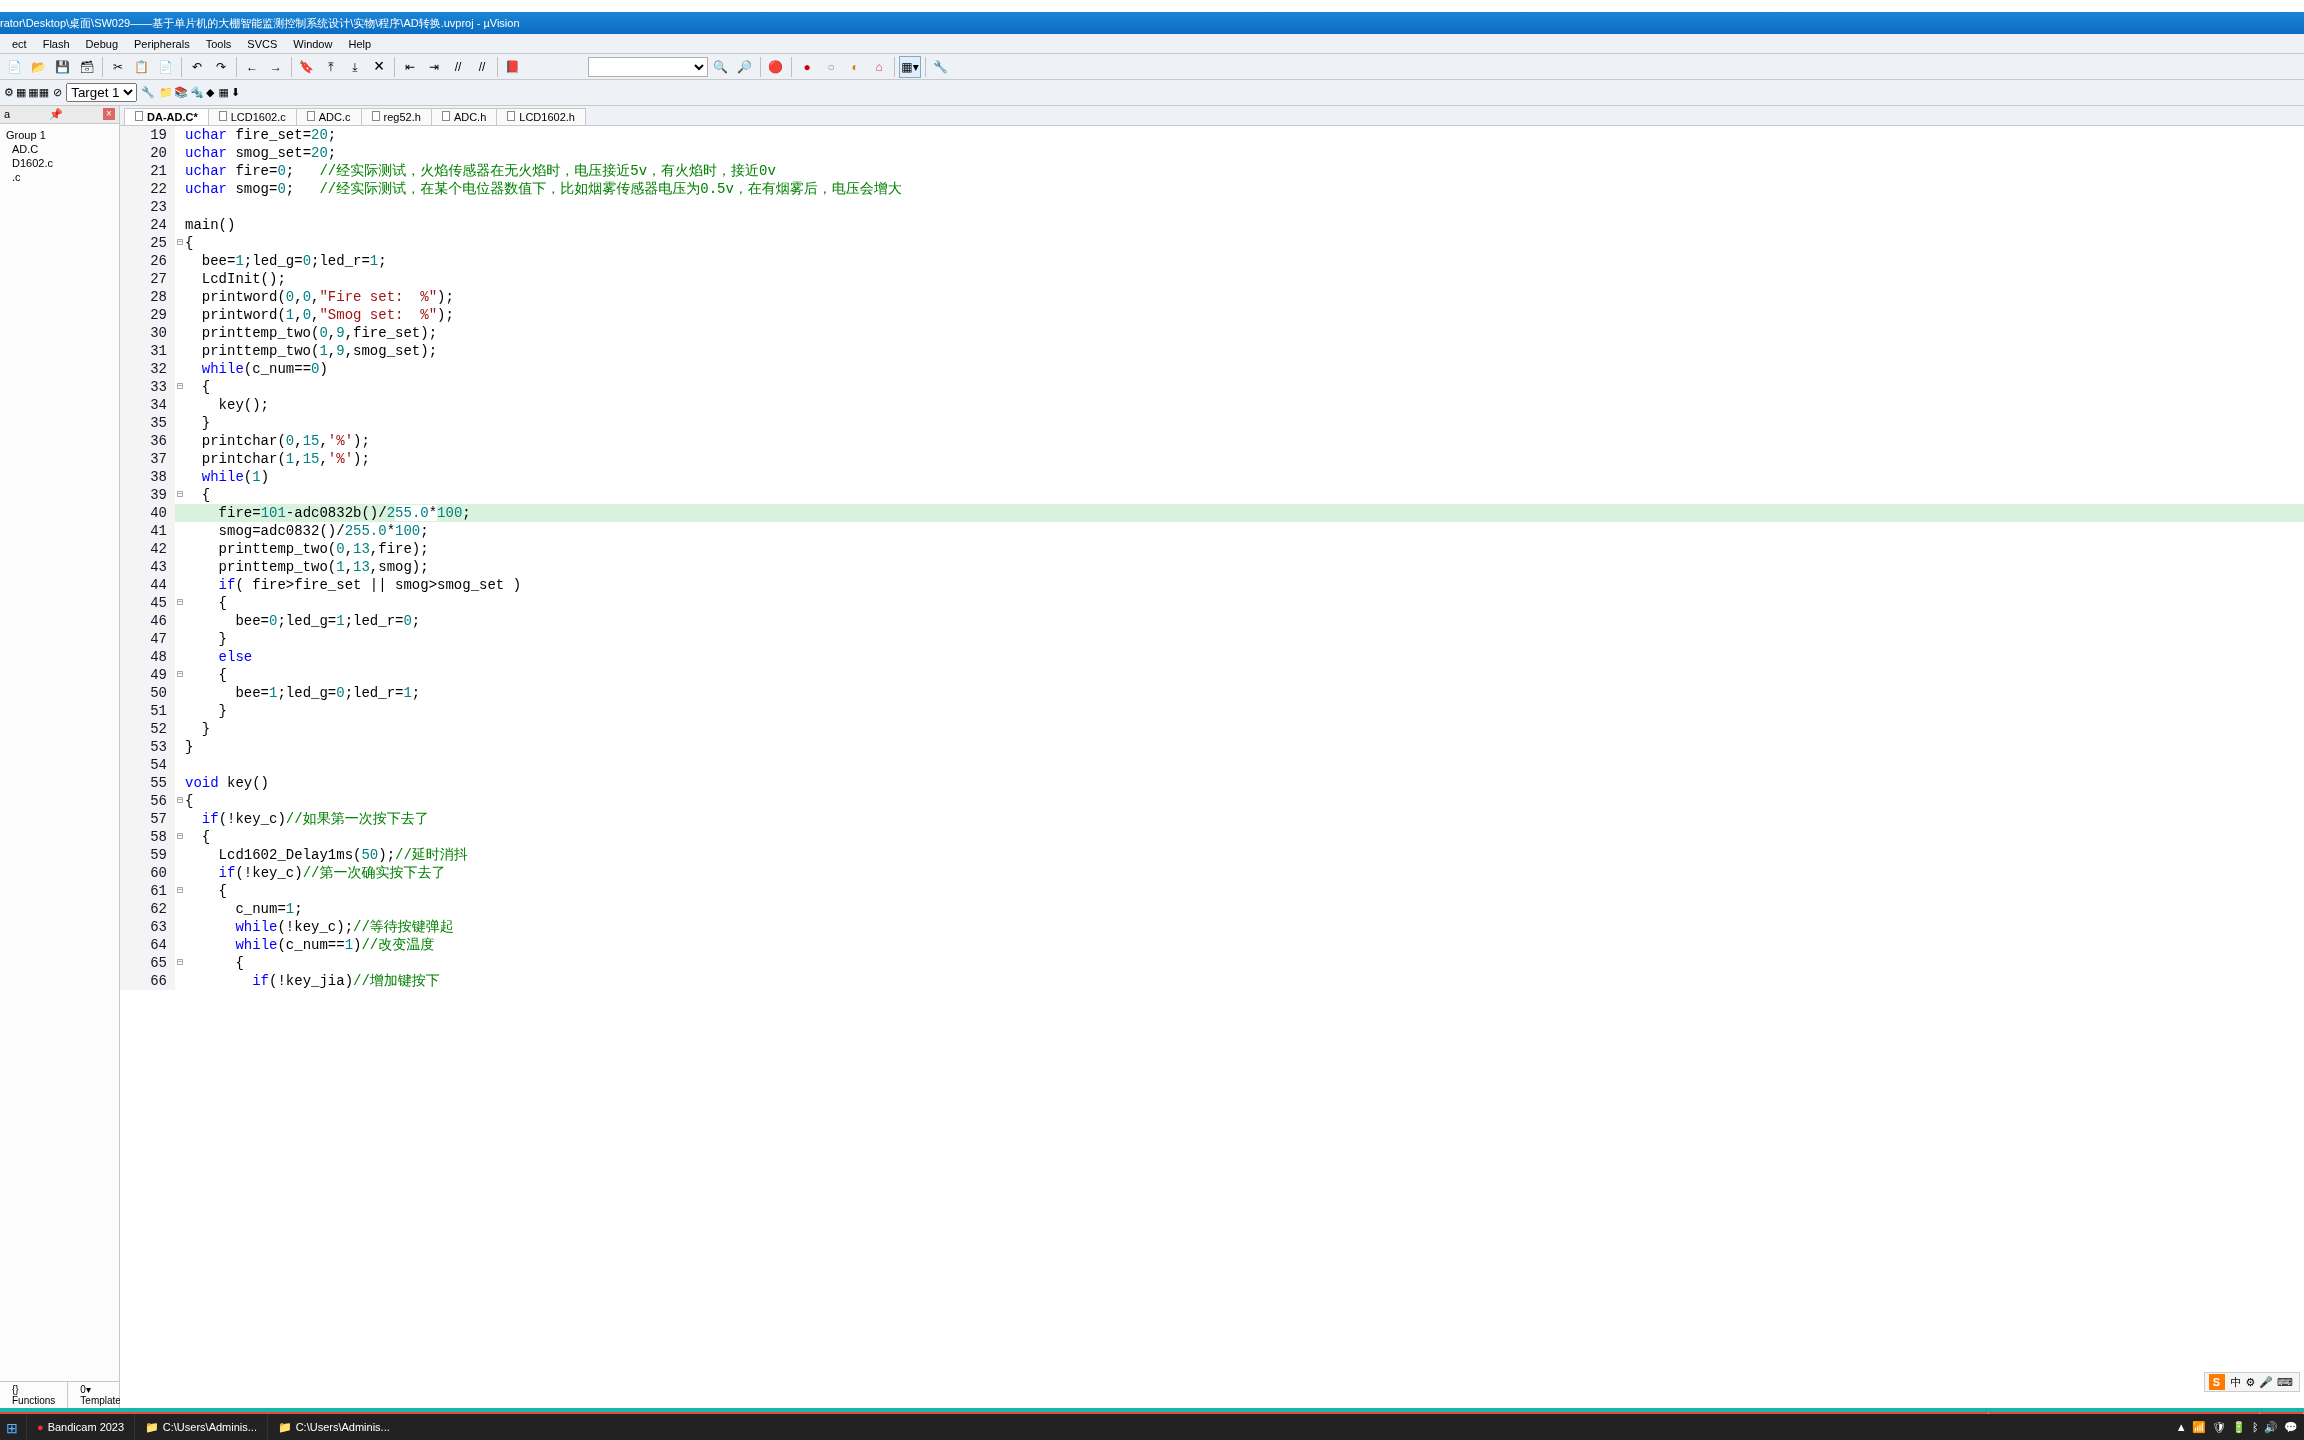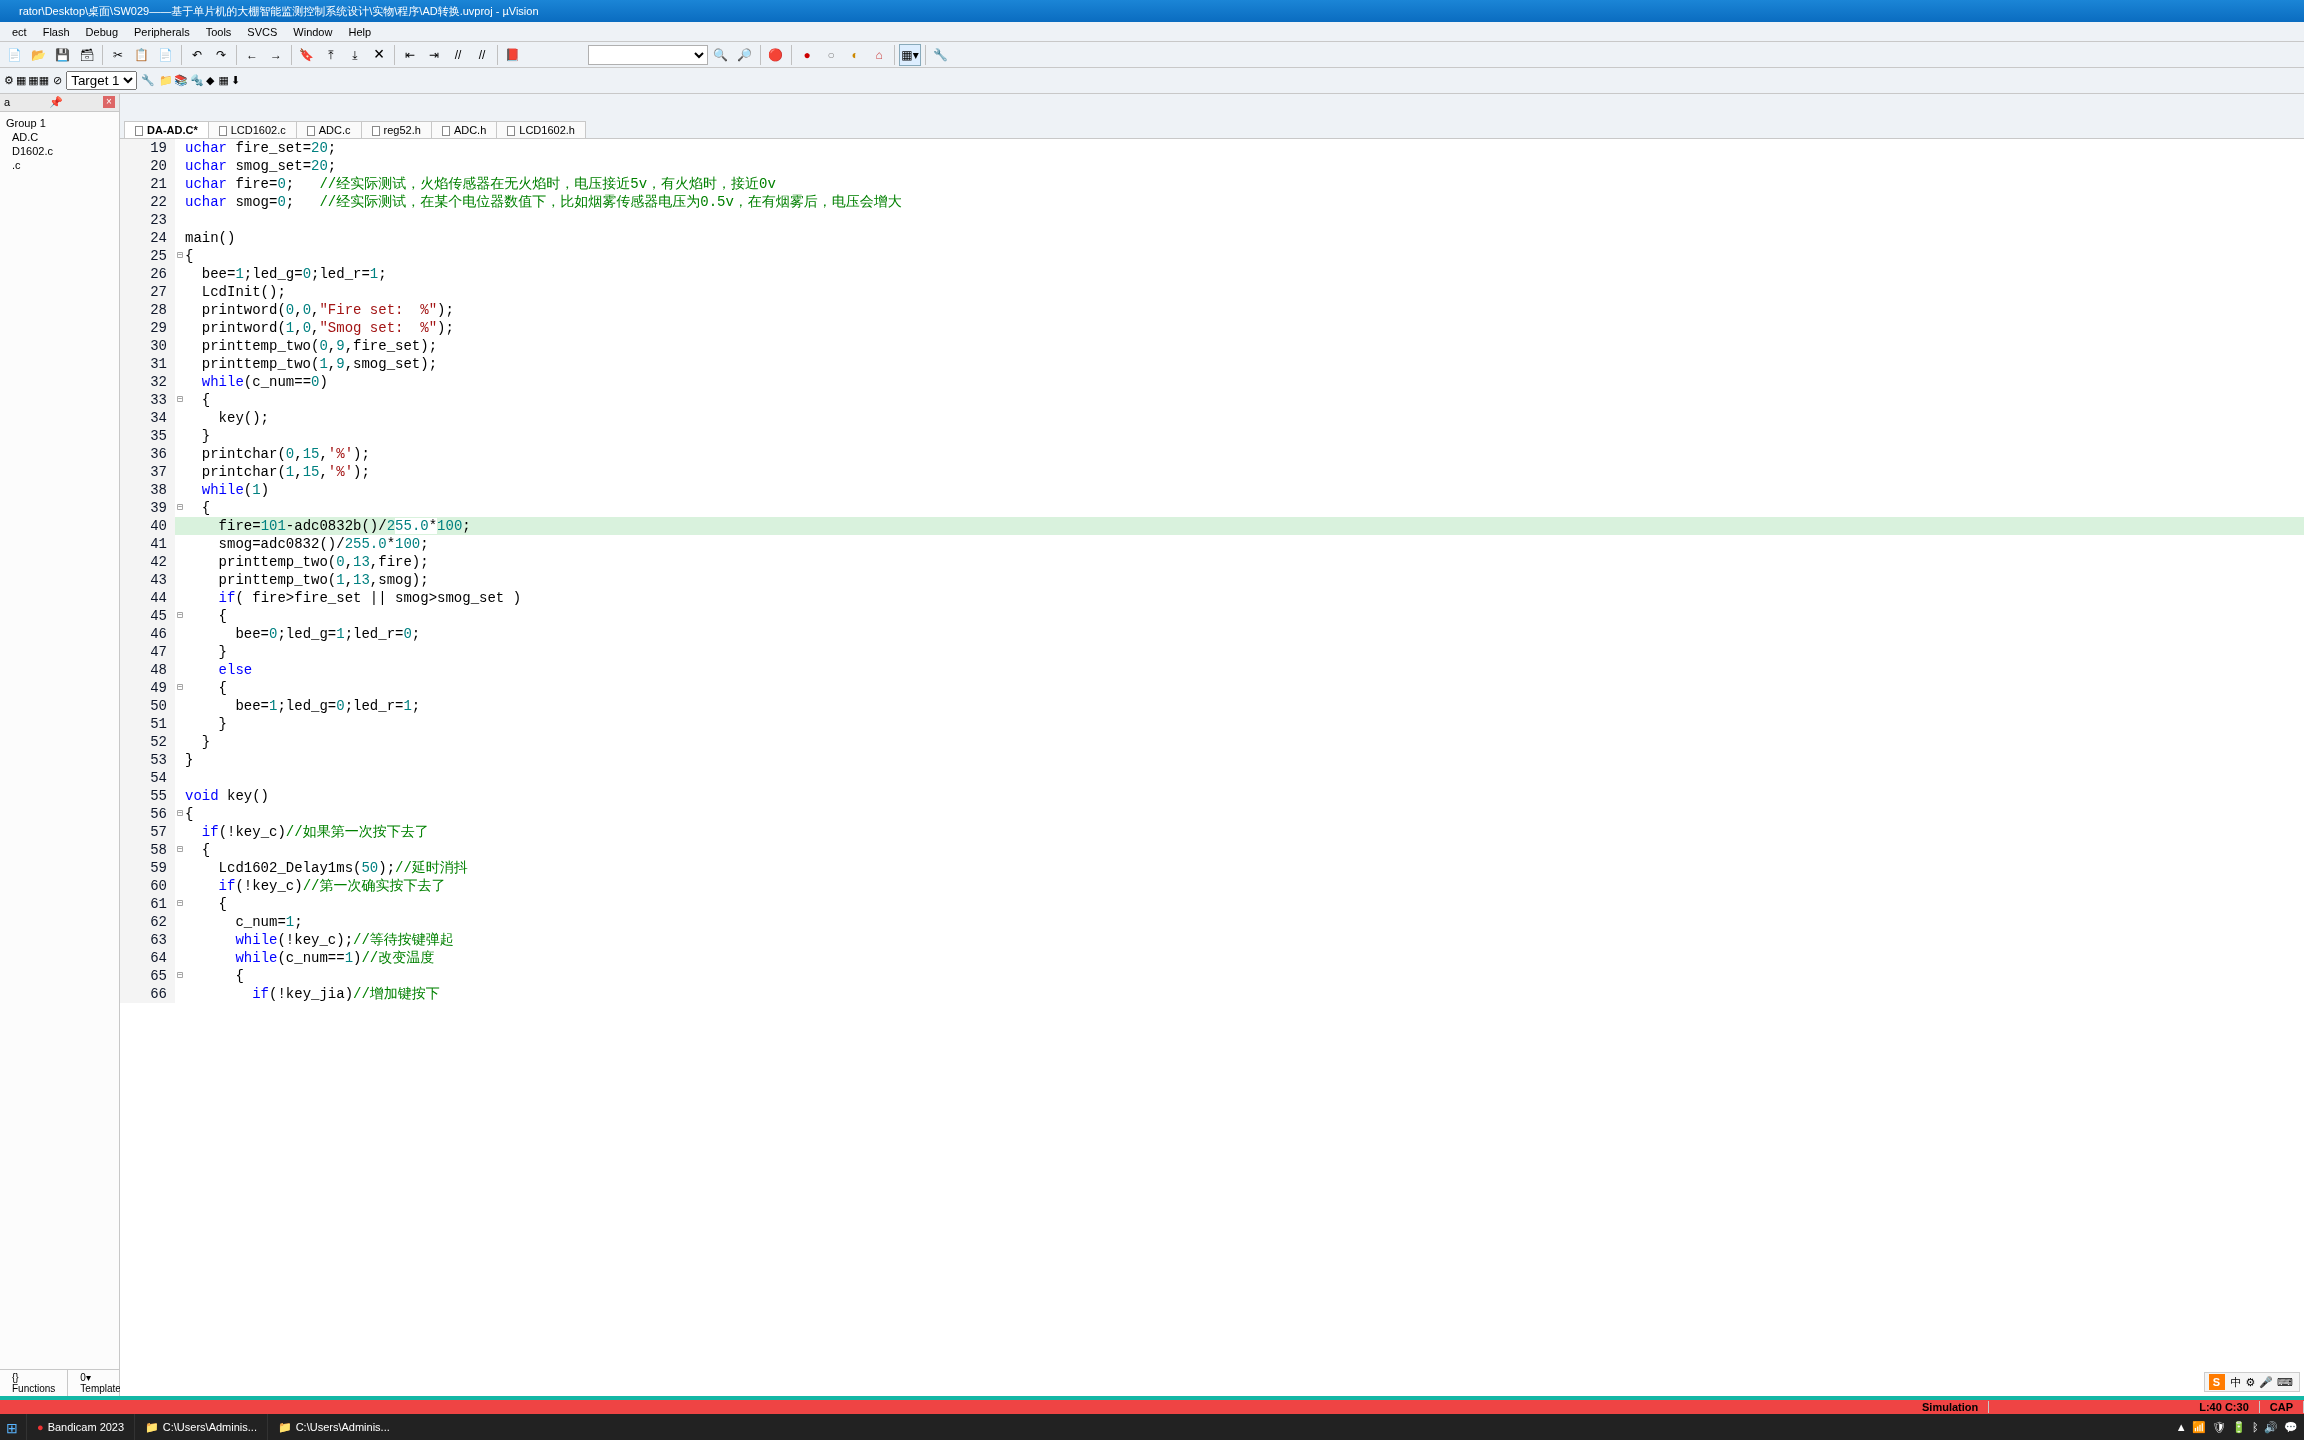--- a/index.html
+++ b/index.html
@@ -1,38 +1,38 @@
 <!DOCTYPE html>
 <html><head>
 <meta charset="utf-8">
 <style>
 * { margin: 0; padding: 0; box-sizing: border-box; }
 html, body { width: 2304px; height: 1440px; font-family: "Segoe UI", Tahoma, sans-serif; font-size: 11px; background: #fff; overflow: hidden; }
 
-.title-bar { background: linear-gradient(#1b85d6, #0a6cc0); color: #fff; height: 22px; line-height: 22px; padding-left: 19px; font-size: 11px; display: flex; align-items: center; }
+.title-bar { background: linear-gradient(#1b85d6, #0a6cc0); color: #fff; height: 22px; line-height: 22px; padding-left: 0; font-size: 11px; display: flex; align-items: center; margin-top: 12px; }
 .menu-bar { background: #eef2f6; height: 20px; display: flex; align-items: center; padding-left: 4px; border-bottom: 1px solid #c8c8c8; }
 .menu-bar span { padding: 0 8px; cursor: default; }
 .toolbar { background: #eef2f6; height: 26px; display: flex; align-items: center; padding: 0 4px; border-bottom: 1px solid #c8c8c8; gap: 2px; }
 .toolbar .btn { width: 22px; height: 22px; display: inline-flex; align-items: center; justify-content: center; border: 1px solid transparent; font-size: 12px; }
 .toolbar .sep { width: 1px; height: 20px; background: #c0c0c0; margin: 0 2px; }
 .toolbar .combo { width: 120px; height: 20px; border: 1px solid #b0b0b0; background: #fff; font-size: 11px; }
 .toolbar2 { background: #eef2f6; height: 26px; display: flex; align-items: center; padding: 0 4px; border-bottom: 1px solid #c8c8c8; gap: 2px; }
 
 .main { display: flex; height: calc(100% - 22px - 20px - 26px - 26px - 18px - 26px); } 
 .project { width: 120px; background: #fcfcfc; border-right: 1px solid #c8c8c8; display: flex; flex-direction: column; font-size: 11px; }
 .project .hdr { background: #eaeaea; padding: 2px 4px; border-bottom: 1px solid #c8c8c8; display: flex; justify-content: space-between; }
 .project .hdr .close { width:12px; height:12px; display:inline-block; background:#d66; color:#fff; text-align:center; line-height:12px; font-size:10px;}
 .project .tree { flex: 1; padding: 4px; }
 .project .tree div { padding: 1px 2px; }
 .project .tabs { display: flex; border-top: 1px solid #c8c8c8; }
 .project .tabs span { padding: 2px 12px; border-right: 1px solid #c8c8c8; font-size: 10px; }
 
 .editor { flex: 1; display: flex; flex-direction: column; }
 .file-tabs { display: flex; background: #eef2f6; border-bottom: 1px solid #c8c8c8; padding: 2px 4px 0; gap: 0; }
-.file-tab { display: flex; align-items: flex-end; padding: 2px 10px; border: 1px solid #c8c8c8; border-bottom: none; background: #fafafa; font-size: 11px; cursor: default; margin-right: -1px; margin-top: 25px;}
+.file-tab { display: flex; align-items: flex-start; padding: 2px 10px; border: 1px solid #c8c8c8; border-bottom: none; background: #fafafa; font-size: 11px; cursor: default; margin-right: -1px;}
 .file-tab.active { background: #fff; font-weight: bold; }
 .file-tab .ico { width: 8px; height: 10px; background: #fff; border: 1px solid #888; margin-right: 4px; display: inline-block; position: relative;}
 
 .code-area { flex: 1; background: #fff; overflow: auto; font-family: "Courier New", monospace; font-size: 14px; line-height: 18px; position: relative;}
 .code-line { display: flex; white-space: pre; }
 .code-line.highlight { background: #d9f2dd; }
 .gutter { width: 55px; text-align: right; padding-right: 8px; color: #0f172a; background: #f4f4f4; user-select: none; flex-shrink: 0;}
 .fold { width: 10px; flex-shrink:0; color:#888; text-align:center; font-size:10px;}
 .code { flex: 1; }
 .kw { color: #0000ff; }

